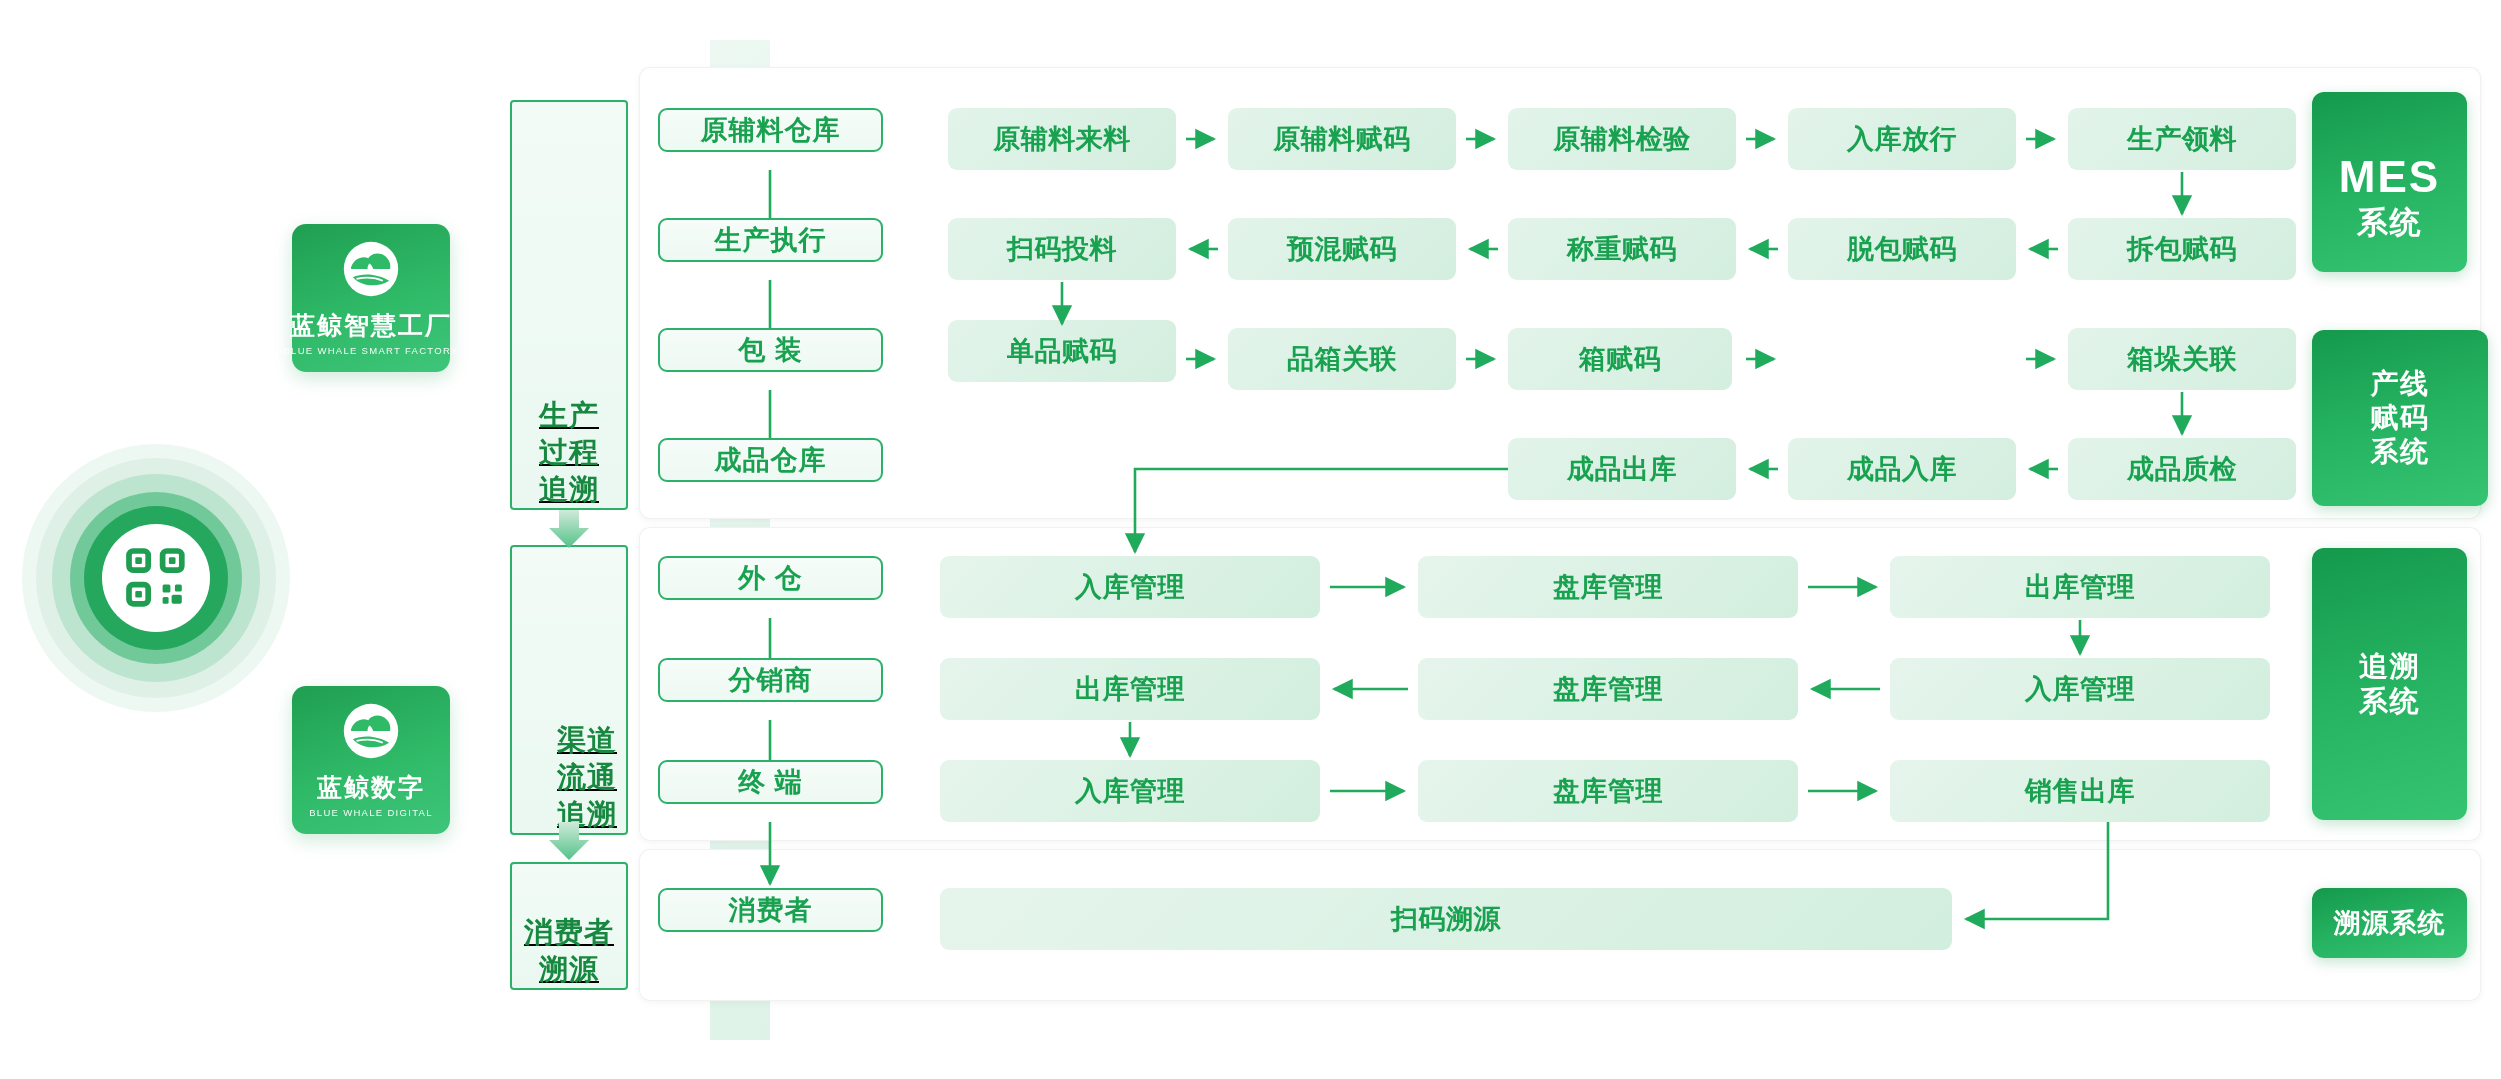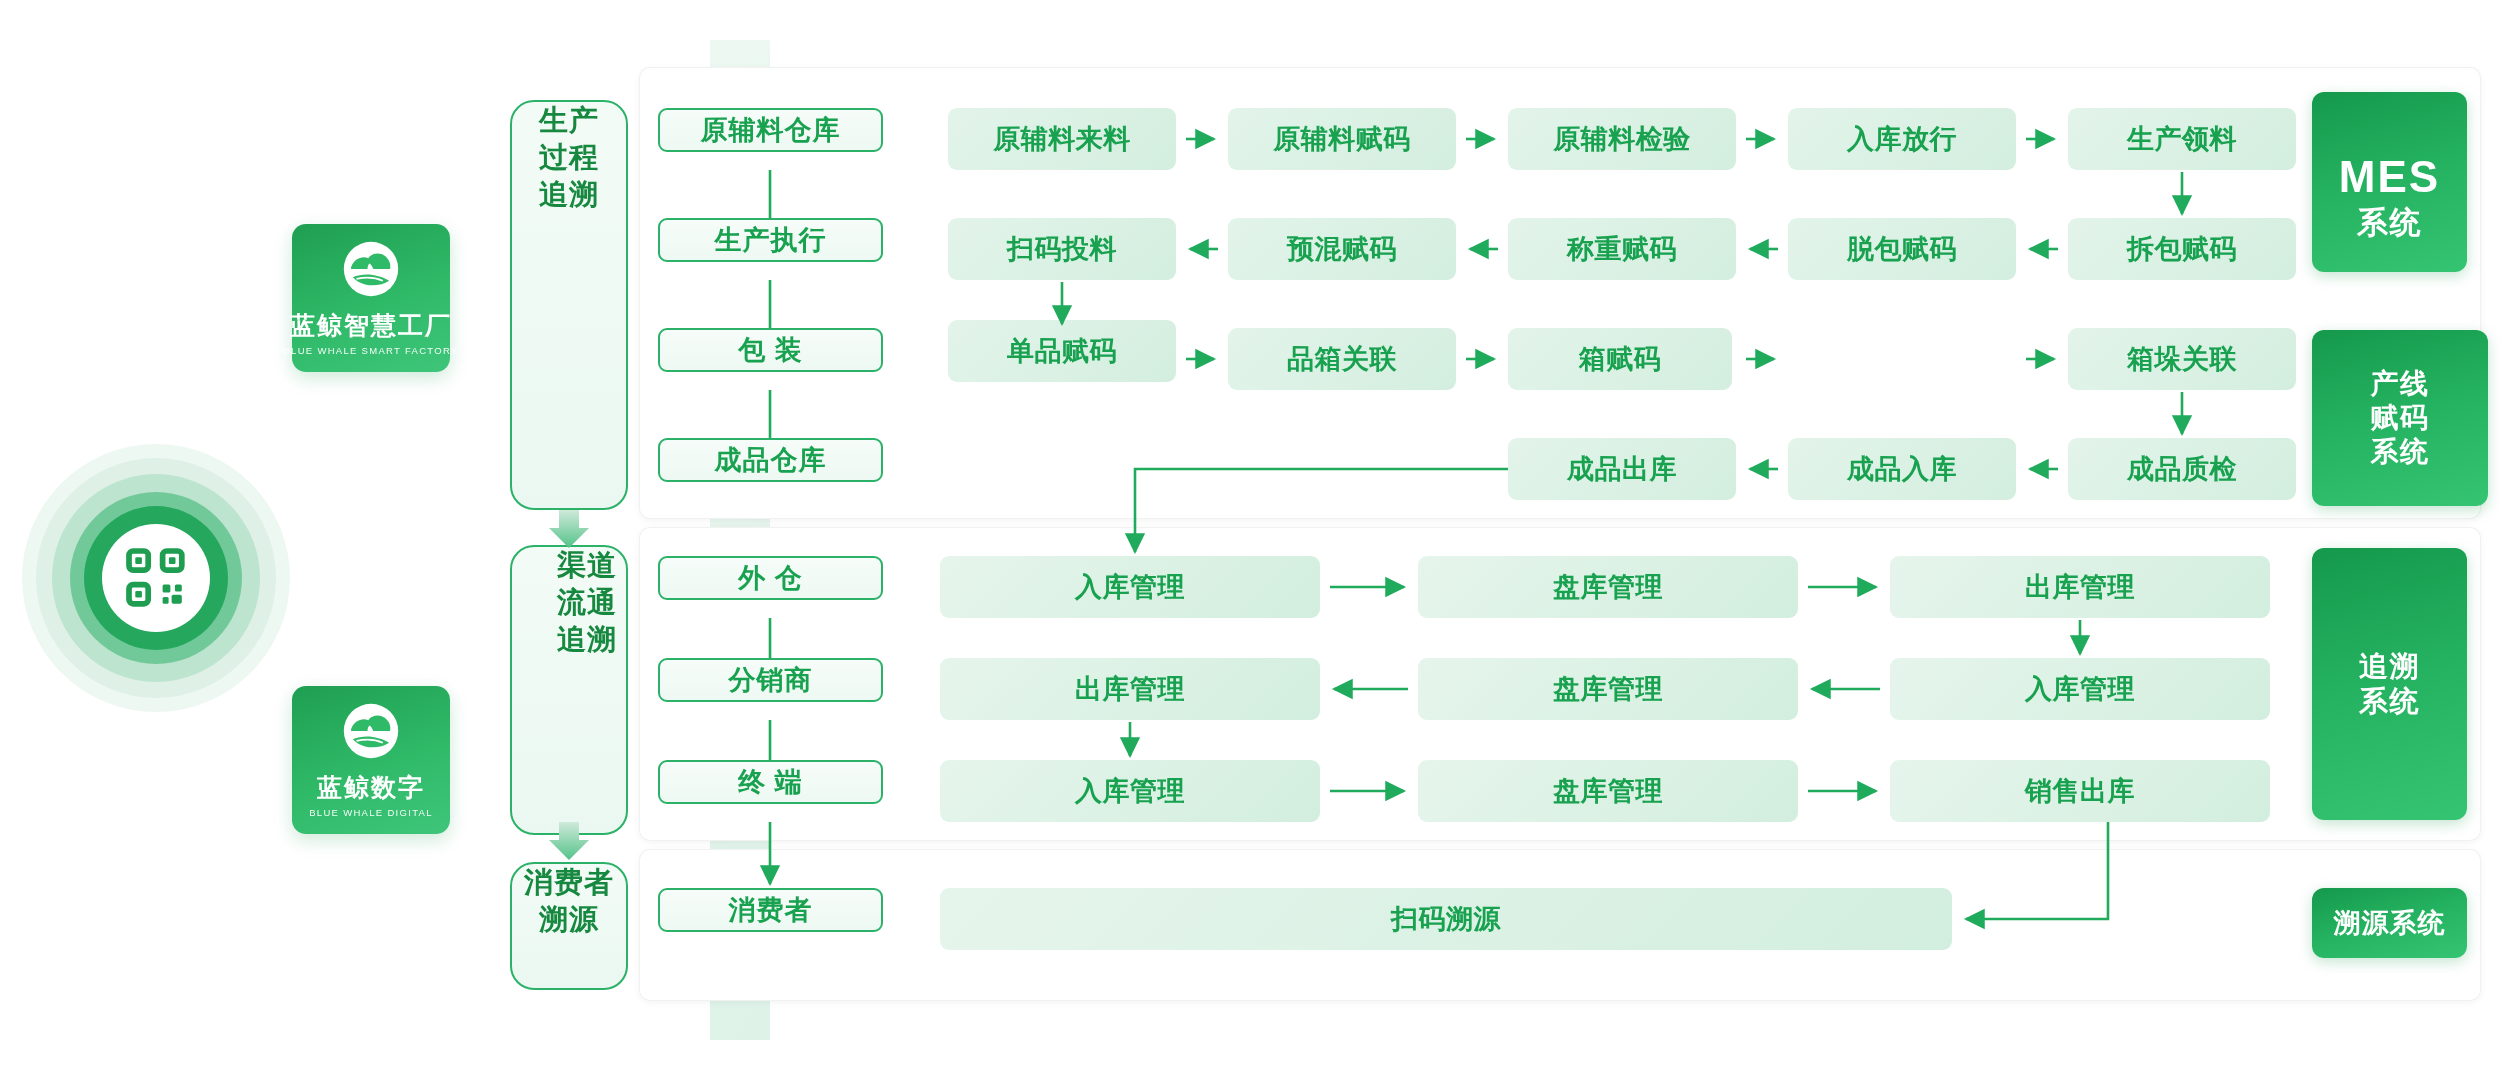--- a/index.html
+++ b/index.html
@@ -49,23 +49,23 @@
   }
   .brand-card .logo { margin-bottom: 10px; }
   .brand-cn { font-size: 25px; font-weight: 700; letter-spacing: 2px; line-height: 1.1; white-space: nowrap; }
   .brand-en { font-size: 9.5px; letter-spacing: 1.3px; margin-top: 5px; white-space: nowrap; opacity: .95; }
   #brand-factory { left: 292px; top: 224px; width: 158px; height: 148px; }
   #brand-digital  { left: 292px; top: 686px; width: 158px; height: 148px; }
 
   
   .stage {
     position: absolute; left: 510px;
-    border: 2px solid #2bb268; border-radius: 24px;
+    border: 2px solid #2bb268; border-radius: 4px;
     background: linear-gradient(180deg, #f3fbf6 0%, #eaf8f1 100%);
-    display: flex; align-items: flex-start; justify-content: center;
+    display: flex; align-items: flex-end; justify-content: center; text-decoration: underline;
   }
   .stage-label {
     font-size: 29px; font-weight: 700; color: #17883f;
     line-height: 1.28; letter-spacing: 1px; text-align: center;
     writing-mode: horizontal-tb; width: 66px;
   }
   #stage-production { top: 100px;  width: 118px; height: 410px; }
   #stage-channel    { top: 545px;  width: 118px; height: 290px; padding-left: 36px; }
   #stage-consumer   { top: 862px;  width: 118px; height: 128px; }
 

